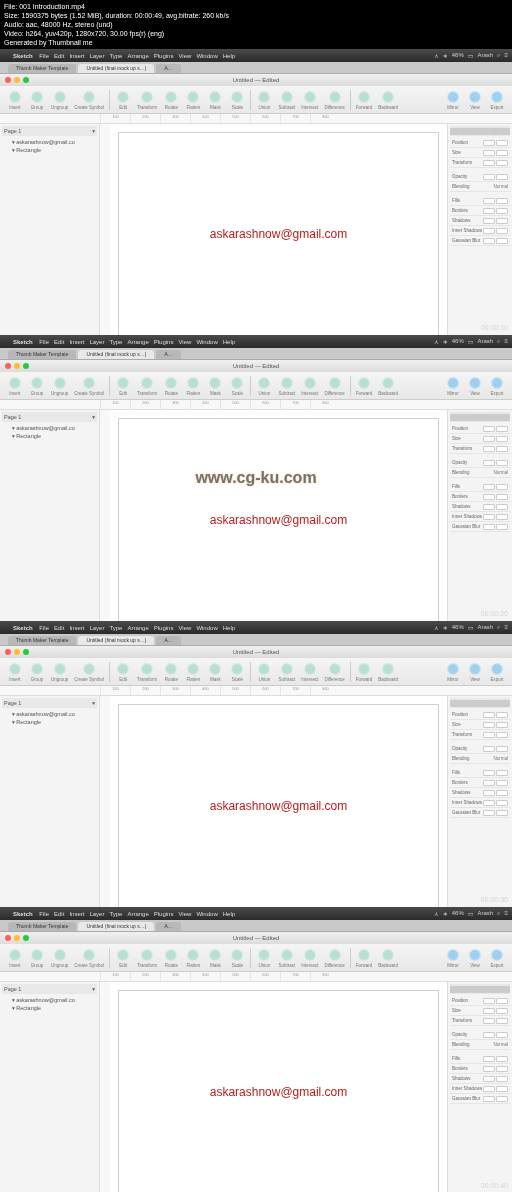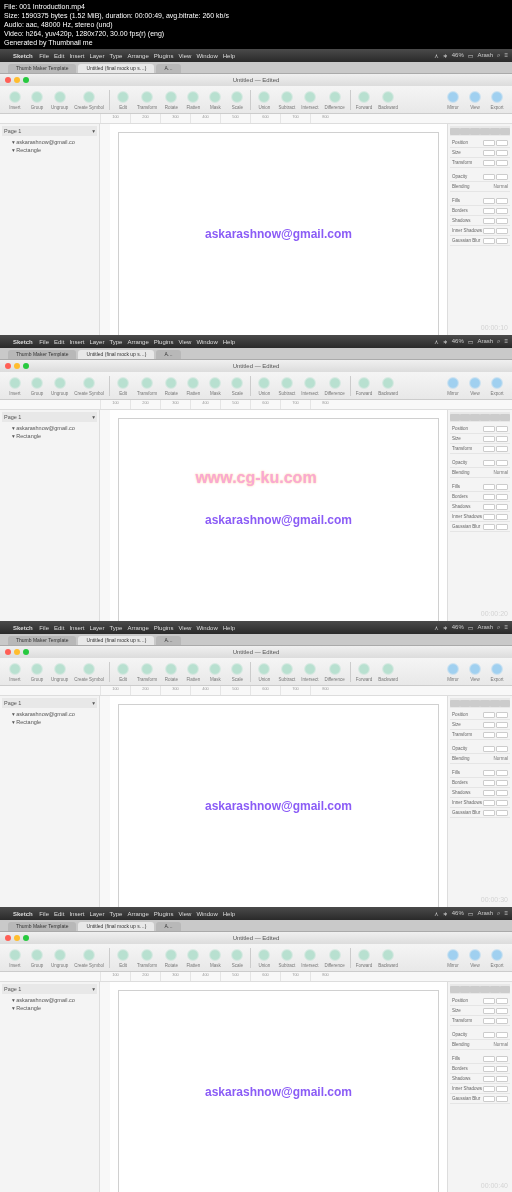--- a/index.html
+++ b/index.html
@@ -1,20 +1,20 @@
 <!DOCTYPE html>
 <html><head>
 <meta charset="utf-8">
 <style>
 *{margin:0;padding:0;box-sizing:border-box;font-family:Helvetica,Arial,sans-serif}
 body{background:#000;width:512px;height:1192px;overflow:hidden;position:relative}
 .meta{color:#fff;font-size:7px;line-height:9px;padding:2px 4px;background:#000}
 .thumb{position:relative;background:#000}
 .thumb .ts{position:absolute;right:4px;bottom:4px;color:#ccc;font-size:7px;opacity:.8;z-index:20}
-.watermark{position:absolute;left:50%;top:50%;transform:translate(-50%,-50%);color:#f9a8d4;font-size:16px;font-weight:bold;z-index:30;pointer-events:none;text-shadow:0 0 2px rgba(255,140,0,.5)}
+.watermark{position:absolute;left:50%;top:50%;transform:translate(-50%,-50%);color:#737373;font-size:16px;font-weight:bold;z-index:30;pointer-events:none;text-shadow:0 0 2px rgba(255,140,0,.5)}
 .menubar{height:13px;background:linear-gradient(#4a4a4a,#2a2a2a);display:flex;align-items:center;padding:0 4px;font-size:6px;color:#ddd}
 .menubar .apple{width:9px;font-size:8px;color:#ddd}
 .menubar .app-items span{margin-right:5px}
 .menubar .spacer{flex:1}
 .menubar .right-items{display:flex;gap:4px;font-size:6px;color:#ccc}
 .menubar .right-items span{white-space:nowrap}
 .tabbar{height:12px;background:#c9c9c9;border-bottom:1px solid #aaa;display:flex;align-items:end;font-size:5px;padding:0 8px}
 .tabbar .tab{background:#b8b8b8;border-radius:3px 3px 0 0;height:9px;padding:1px 8px;margin-right:2px;max-width:100px;overflow:hidden;white-space:nowrap;color:#333}
 .tabbar .tab.active{background:#e8e8e8}
 .titlebar{height:12px;background:linear-gradient(#f0f0f0,#dcdcdc);display:flex;align-items:center;font-size:6px;color:#555;position:relative}
@@ -29,21 +29,21 @@
 .tool-sep{width:1px;height:20px;background:#ccc;margin:0 2px}
 .tool-spacer{flex:1}
 .ruler{height:10px;background:#f8f8f8;border-bottom:1px solid #ddd;display:flex;font-size:4px;color:#999;padding-left:100px}
 .ruler span{width:30px;text-align:center;border-left:1px solid #e5e5e5}
 .workarea{display:flex;background:#fff;height:220px}
 .leftpanel{width:100px;background:#f4f4f4;border-right:1px solid #ddd;font-size:5.5px;color:#555;padding:2px}
 .leftpanel .pghead{background:#e8e8e8;padding:2px;display:flex;justify-content:space-between;margin-bottom:2px}
 .leftpanel .layer{padding:1px 2px 1px 10px;white-space:nowrap;overflow:hidden}
 .canvas{flex:1;background:#fff;position:relative;border-left:10px solid #f8f8f8}
 .artboard{position:absolute;left:8px;top:8px;right:8px;bottom:8px;border:1px solid #d0d0d0;display:flex;align-items:center;justify-content:center}
-.artboard-text{font-size:12px;color:#8b5cf6;font-weight:700}
+.artboard-text{font-size:12px;color:#b91c1c;font-weight:400}
 .rightpanel{width:65px;background:#f4f4f4;border-left:1px solid #ddd;font-size:4.5px;color:#777;padding:2px}
 .insp-tabs{height:10px;background:#e8e8e8;display:flex;justify-content:space-around;align-items:center;margin-bottom:2px}
 .insp-tabs .it{width:10px;height:7px;background:#ccc;border-radius:1px}
 .insp-row{display:flex;justify-content:space-between;padding:1px 2px;border-bottom:1px solid #e5e5e5;height:10px;align-items:center}
 .insp-row .lbl{color:#666}
 .insp-row .val{display:flex;gap:1px}
 .insp-row .fld{width:12px;height:6px;background:#fff;border:1px solid #ccc;border-radius:1px}
 .dock{height:26px;background:rgba(220,220,220,.35);display:flex;align-items:center;justify-content:center;padding:0 6px;gap:2px;position:relative}
 .dock .dico{width:18px;height:18px;border-radius:3px;flex-shrink:0}
 .dock .dico.finder{background:linear-gradient(90deg,#4ba3e0 50%,#e8e8e8 50%)}

